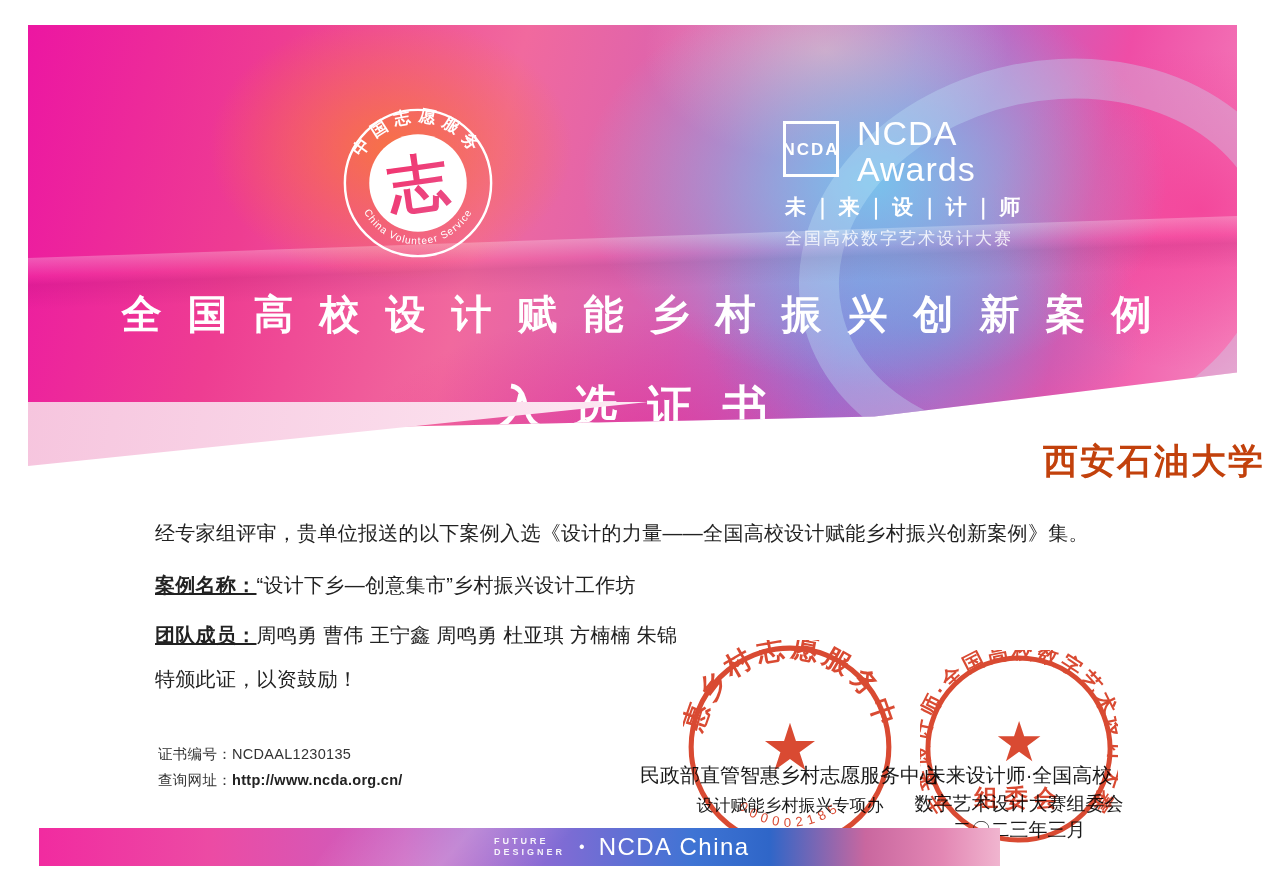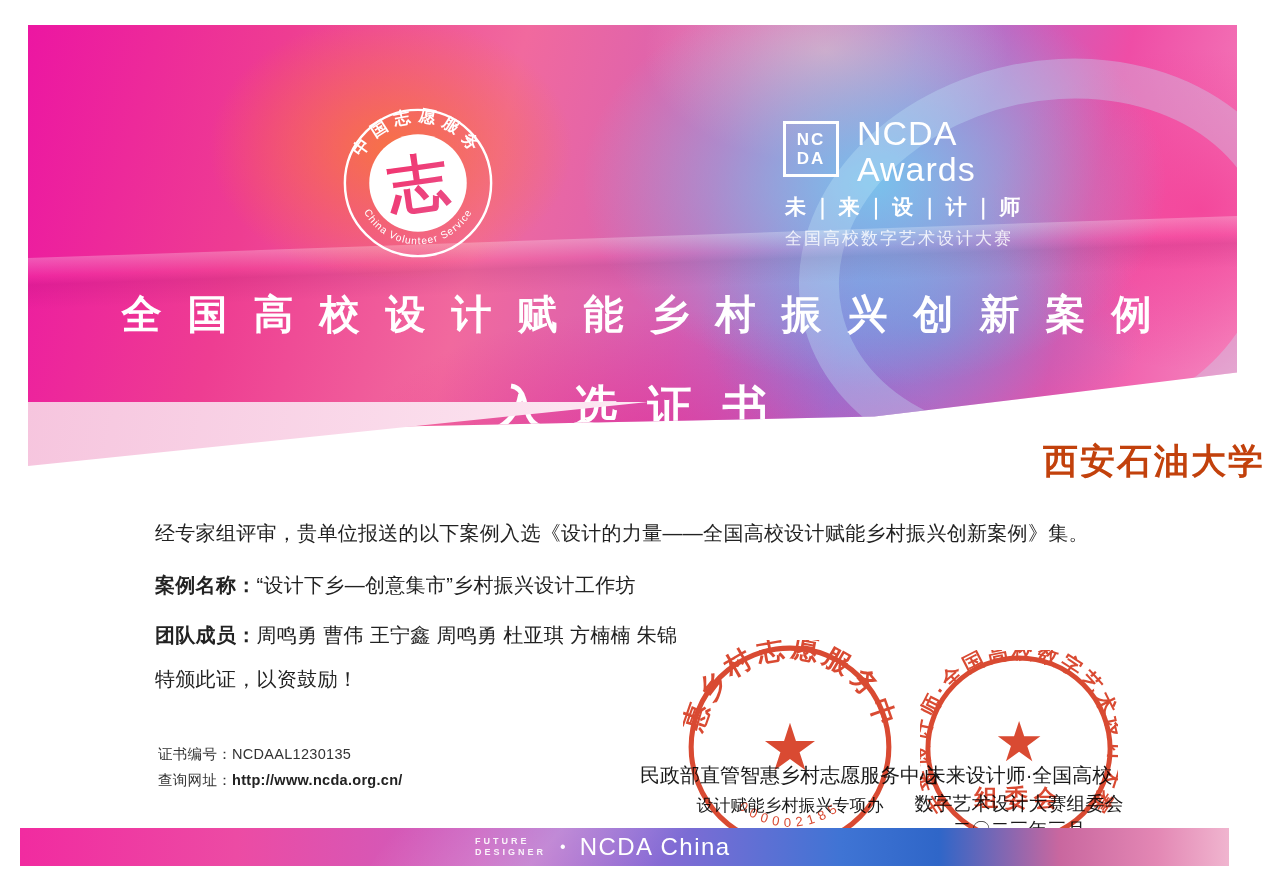--- a/index.html
+++ b/index.html
@@ -32,42 +32,42 @@
     position:absolute;left:28px;top:402px;width:620px;height:64px;
     background:linear-gradient(100deg,#f6c5de,#fde9f3);
     clip-path:polygon(0 0,100% 0,0 100%);
   }
   
   #badge{position:absolute;left:312px;top:80px;}
   
   #ncda{position:absolute;left:755px;top:90px;color:#fff;}
   #ncda .mark{
     position:absolute;left:0;top:6px;width:50px;height:50px;border:3px solid #fff;
-    display:flex;flex-direction:column;align-items:center;justify-content:center;
+    display:flex;flex-direction:row;align-items:center;justify-content:center;
     font-weight:700;font-size:17px;letter-spacing:2px;line-height:19px;
   }
   #ncda .name{position:absolute;left:74px;top:0;font-size:34px;font-weight:400;letter-spacing:1px;line-height:36px;}
   #ncda .wordmark{position:absolute;left:2px;top:78px;width:330px;font-size:21px;font-weight:700;letter-spacing:6px;white-space:nowrap;}
   #ncda .subtitle{position:absolute;left:2px;top:112px;width:340px;font-size:17px;letter-spacing:2px;color:rgba(255,255,255,.82);white-space:nowrap;}
   
   .title1{
     position:absolute;left:0;top:262px;width:100%;text-align:center;color:#fff;
     font-size:40px;font-weight:700;letter-spacing:26px;padding-left:34px;box-sizing:border-box;white-space:nowrap;
   }
   .title2{
     position:absolute;left:0;top:352px;width:100%;text-align:center;color:#fff;
     font-size:45px;font-weight:700;letter-spacing:30px;padding-left:30px;box-sizing:border-box;white-space:nowrap;
   }
   
   .recipient{
     position:absolute;left:0;top:438px;width:100%;text-align:right;
     font-size:35px;font-weight:700;color:#c2410c;letter-spacing:2px;
   }
   .bodyline{position:absolute;left:155px;font-size:20px;color:#222;letter-spacing:.3px;white-space:nowrap;}
-  .bodyline b{font-weight:700;}
+  .bodyline b{font-weight:700;text-decoration:underline;}
   .intro{top:520px;}
   .caseline{top:572px;}
   .teamline{top:622px;}
   .closing{top:666px;}
   .metaline{position:absolute;left:158px;font-size:14.5px;color:#333;letter-spacing:.3px;}
   .metaline .lbl{font-weight:400;}
   .meta1{top:745px;}
   .meta2{top:771px;}
   .meta2 .val{font-weight:700;color:#222;}
   
@@ -76,21 +76,21 @@
   .sigL2{left:612px;top:794px;width:356px;font-size:17px;}
   .sigR1{left:878px;top:762px;width:282px;font-size:20px;}
   .sigR2{left:878px;top:791px;width:282px;font-size:19px;}
   .sigR3{left:878px;top:817px;width:282px;font-size:19px;}
   
   .stamp{position:absolute;mix-blend-mode:multiply;opacity:.92;}
   #stampL{left:683px;top:640px;}
   #stampR{left:920px;top:650px;}
   
   #footer{
-    position:absolute;left:20px;top:828px;width:1209px;height:38px;z-index:5;
+    position:absolute;left:39px;top:828px;width:961px;height:38px;z-index:5;
     background:linear-gradient(90deg,#f12ba0 0%,#ec4ba4 18%,#c95fc0 38%,#8a6ad4 52%,#3f74d4 68%,#2f66c8 76%,#c9679f 86%,#e387b4 94%,#f0b5cf 100%);
   }
   #footer .streak{
     position:absolute;left:30%;top:0;width:30%;height:100%;opacity:.35;
     background:linear-gradient(100deg, rgba(255,255,255,0) 0%, rgba(255,255,255,.7) 45%, rgba(255,255,255,0) 80%);
     transform:skewX(-35deg);
   }
   #footer .ftext{position:absolute;left:455px;top:0;height:100%;display:flex;align-items:center;color:#fff;}
   #footer .fd{font-size:9px;letter-spacing:3px;line-height:11px;font-weight:700;color:rgba(255,255,255,.9);}
   #footer .dot{margin:0 14px;font-size:16px;}

